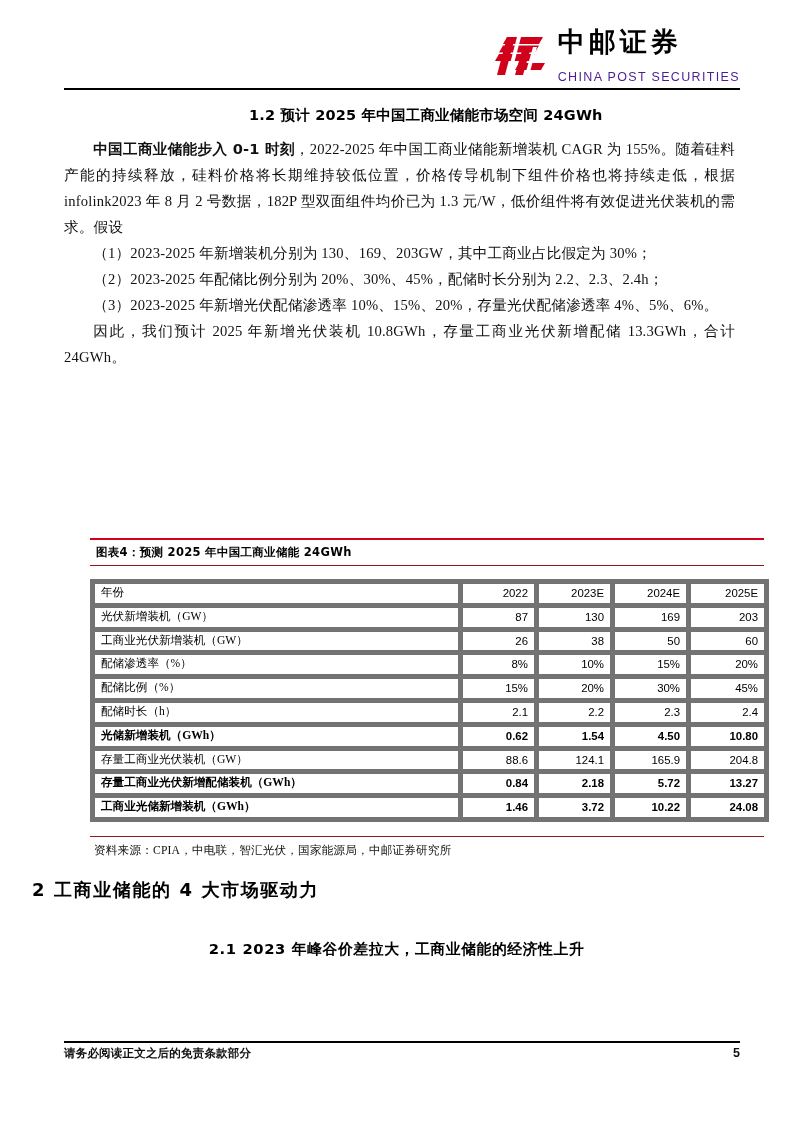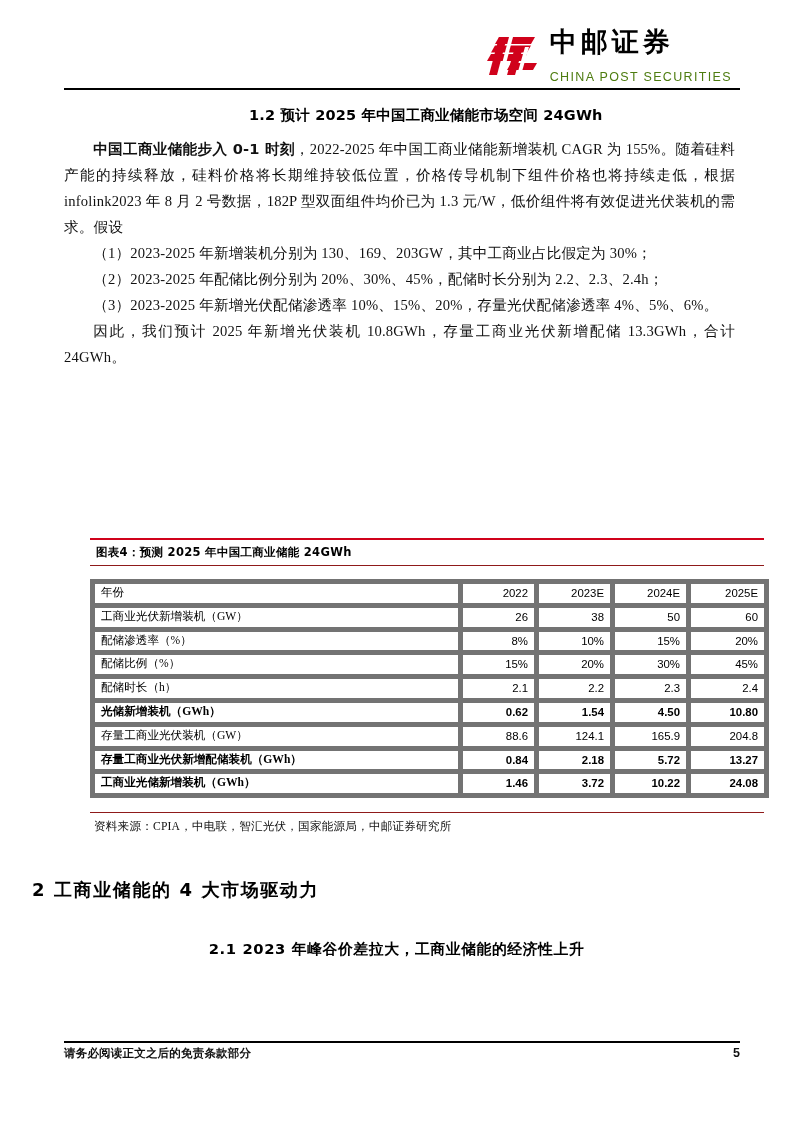--- a/index.html
+++ b/index.html
@@ -19,21 +19,21 @@
   .page {
     position: absolute;
     left: 0; top: 0;
     width: 793px;
     height: 1122px;
   }
 
   
   .header {
     position: absolute;
-    left: 56px;
+    left: 64px;
     top: 28px;
     width: 676px;
     height: 58px;
   }
   .logo-wrap {
     position: absolute;
     right: 0;
     top: 0;
     display: flex;
     align-items: center;
@@ -58,21 +58,21 @@
     letter-spacing: 4px;
     line-height: 1.05;
     color: #000;
     white-space: nowrap;
   }
   .logo-en {
     font-family: "Liberation Sans", sans-serif;
     font-size: 12.5px;
     font-weight: 400;
     letter-spacing: 1.35px;
-    color: #4d7c0f;
+    color: #4c1d95;
     margin-top: 14px;
     white-space: nowrap;
   }
   .header-rule {
     position: absolute;
     left: 64px;
     top: 88px;
     width: 676px;
     height: 0;
     border-top: 2px solid #000000;
@@ -308,20 +308,27 @@
       <tbody>
         <tr>
           <td class="lbl">年份</td>
           <td class="num">2022</td>
           <td class="num">2023E</td>
           <td class="num">2024E</td>
           <td class="num">2025E</td>
         </tr>
 
         <tr>
+          <td class="lbl">光伏新增装机（GW）</td>
+          <td class="num">87</td>
+          <td class="num">130</td>
+          <td class="num">169</td>
+          <td class="num">203</td>
+        </tr>
+        <tr>
           <td class="lbl">工商业光伏新增装机（GW）</td>
           <td class="num">26</td>
           <td class="num">38</td>
           <td class="num">50</td>
           <td class="num">60</td>
         </tr>
         <tr>
           <td class="lbl">配储渗透率（%）</td>
           <td class="num">8%</td>
           <td class="num">10%</td>

